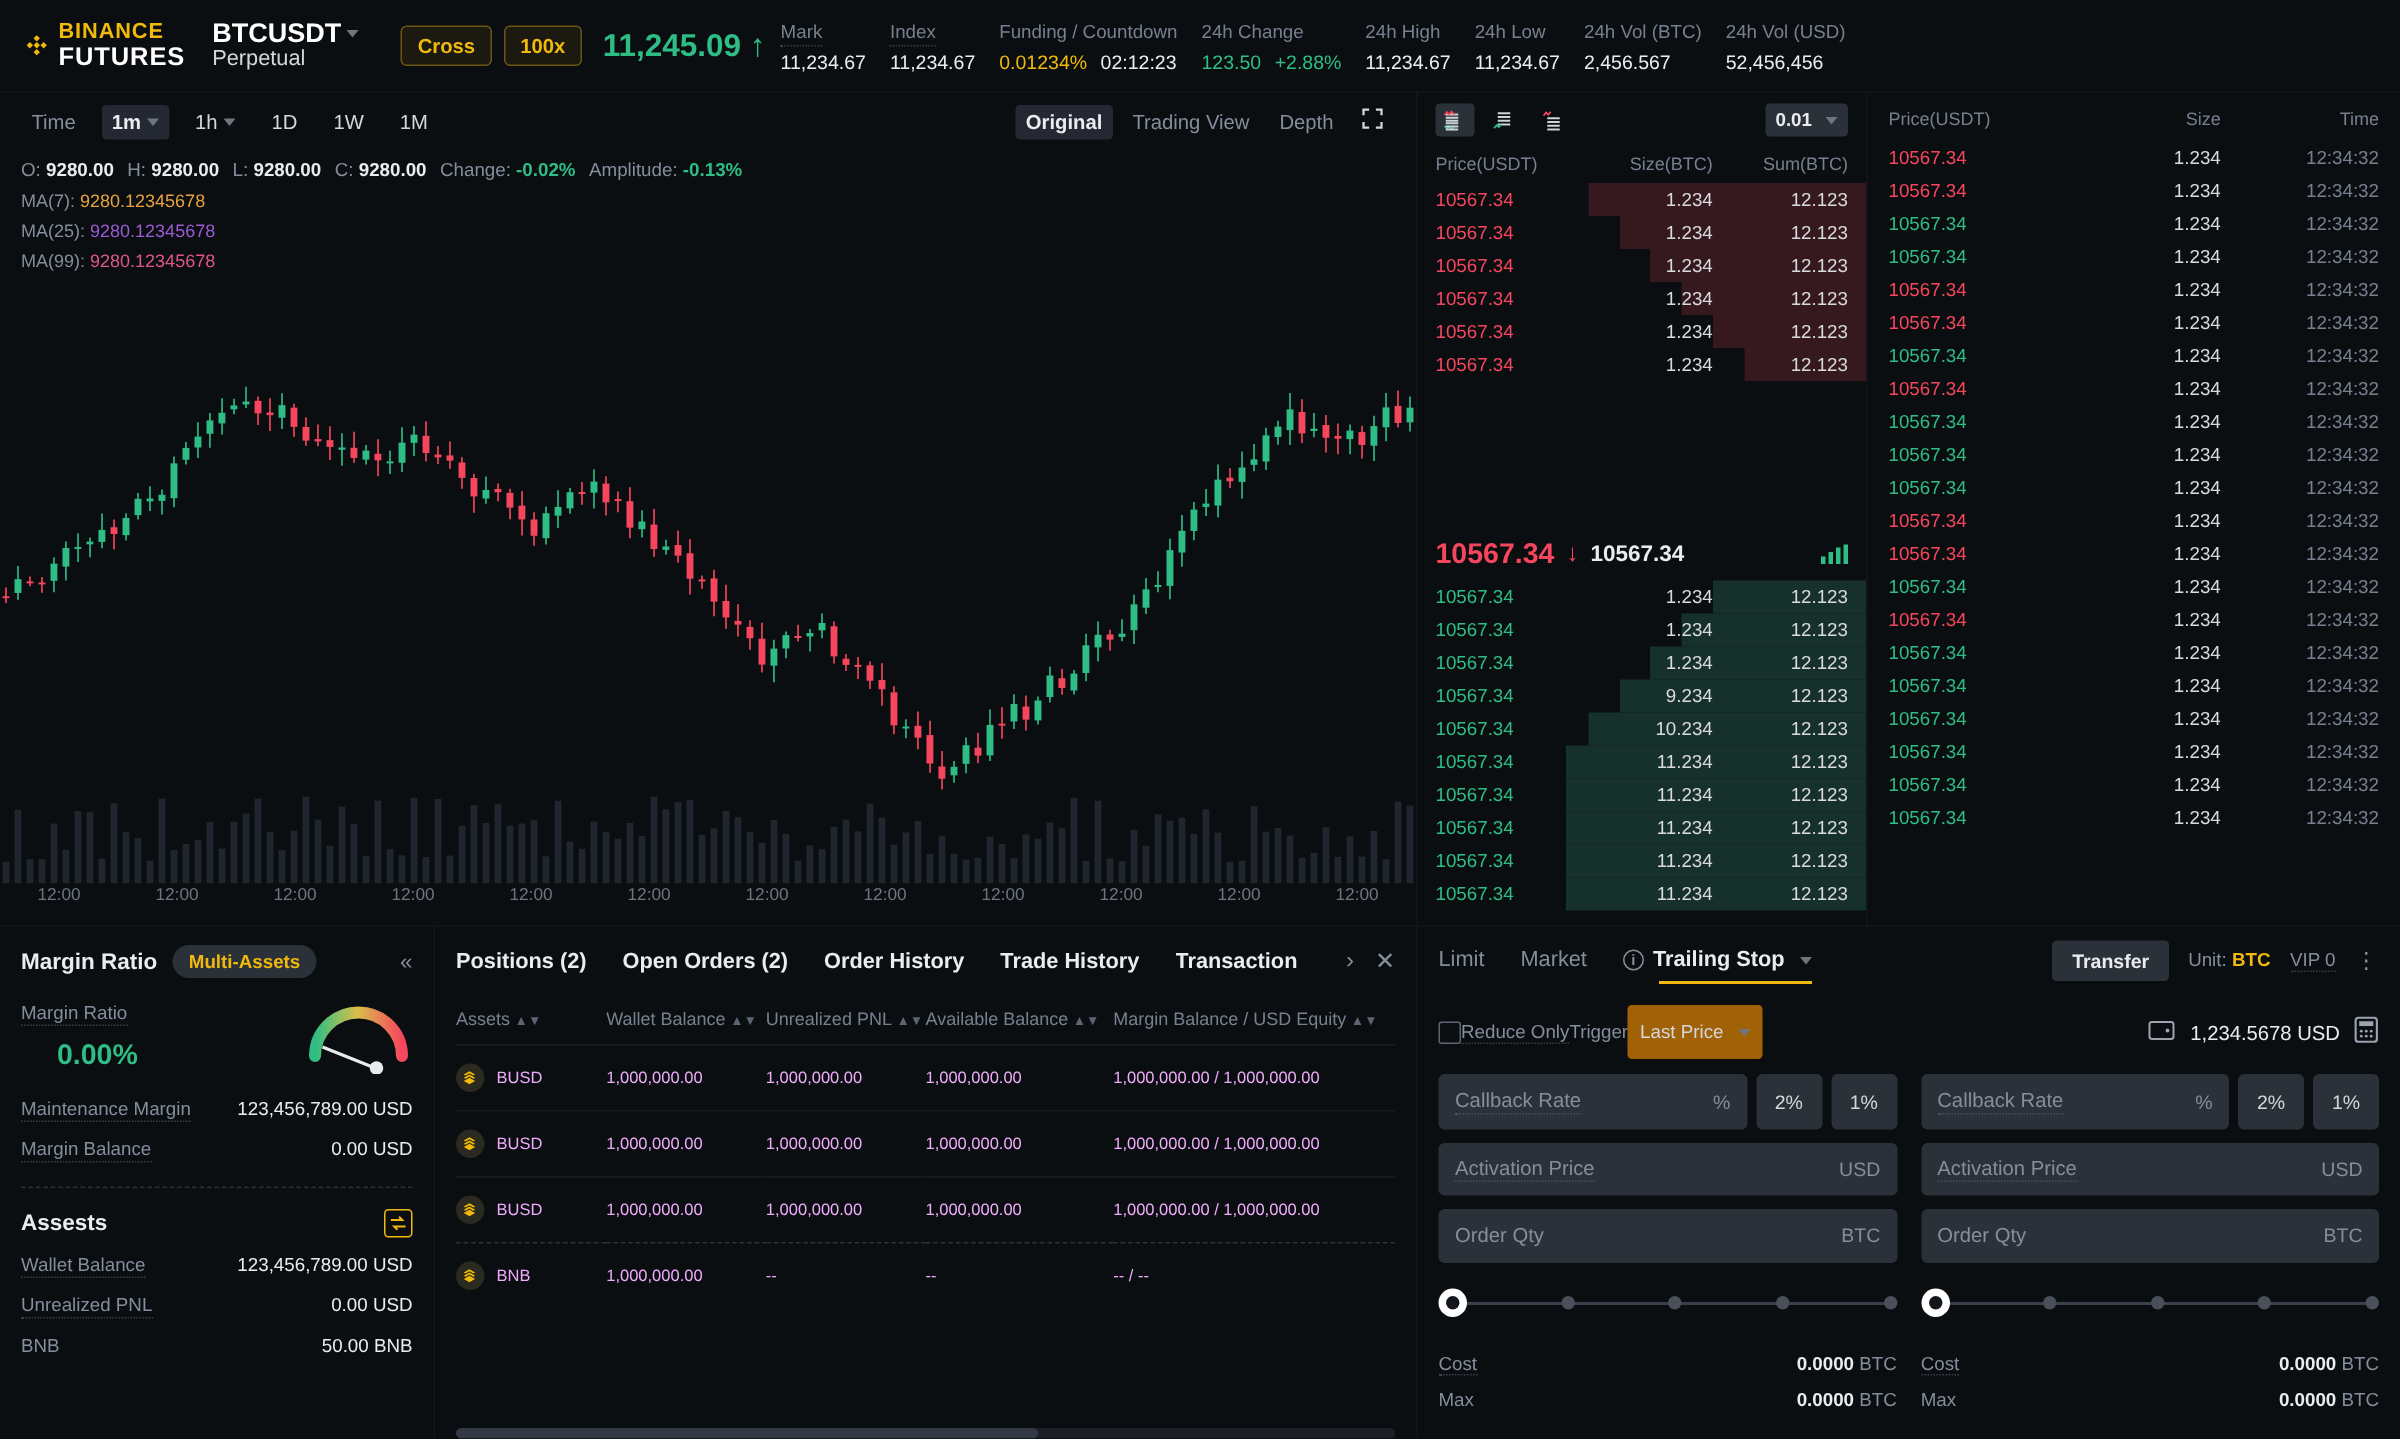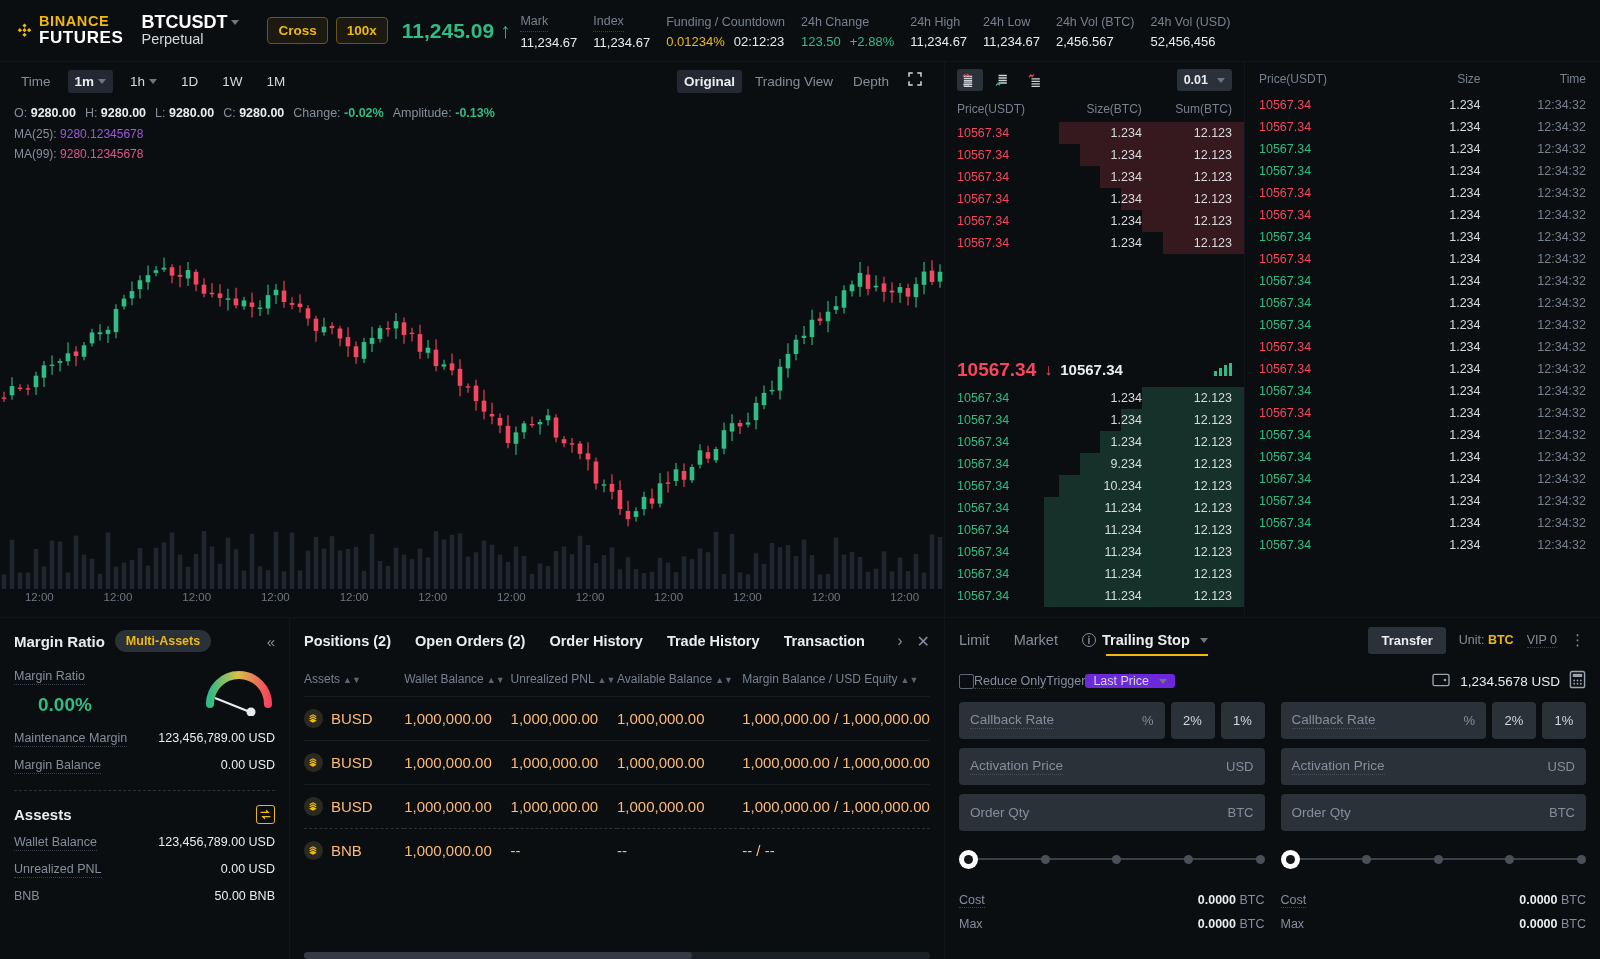--- a/index.html
+++ b/index.html
@@ -91,21 +91,21 @@
 
   
   .pos-panel { flex:1; display:flex; flex-direction:column; min-width:0; }
   .pos-tabs { height:46px; display:flex; align-items:center; padding:0 14px; gap:24px; }
   .pos-tab { font-size:14.5px; color:#848e9c; white-space:nowrap; }
   .pos-tab.active { color:#eaecef; font-weight:bold;}
   .pos-tab.trunc { max-width:92px; overflow:hidden;}
   .pt-icons { margin-left:auto; display:flex; gap:14px; align-items:center; color:#848e9c;}
   table.pos { width:100%; border-collapse:collapse; table-layout:fixed;}
   table.pos th { font-size:12px; color:#76808f; font-weight:normal; text-align:left; padding:8px 0 10px 0;}
-  table.pos td { font-size:15px; color:#fdba74; padding:12px 0; border-top:1px solid #181c22;}
+  table.pos td { font-size:11px; color:#f0abfc; padding:12px 0; border-top:1px solid #181c22;}
   table.pos tr.sep td { border-top:1px dashed #2b3139; }
   .pos-body { padding:0 14px; overflow:hidden;}
   .sortic { color:#5b6471; font-size:9px; margin-left:3px;}
   .coin { display:flex; align-items:center; gap:8px;}
   .coin-ic { width:19px;height:19px;border-radius:50%;background:#2b2a20;display:flex;align-items:center;justify-content:center;}
   .hscroll { height:7px; background:#1b1f26; margin:0 14px; border-radius:4px; position:relative; }
   .hscroll i { position:absolute; left:0; top:0; height:7px; width:62%; background:#333a45; border-radius:4px; display:block;}
 
   
   .book-row { height:556px; min-height:556px; display:flex; border-bottom:1px solid #12161c;}
@@ -158,21 +158,21 @@
   .ftabs-right { margin-left:auto; display:flex; align-items:center; gap:13px;}
   .xfer-btn { background:#2b3139; color:#eaecef; font-size:13px; font-weight:bold; padding:6px 13px; border-radius:3px;}
   .unit { font-size:12.5px; color:#848e9c;} .unit b{color:#f0b90b;}
   .vip { font-size:12.5px; color:#848e9c; border-bottom:1px dotted #3a4049;}
   .kebab { color:#848e9c; font-size:15px; letter-spacing:1px;}
 
   .opts { display:flex; align-items:center; gap:0; padding:8px 0 10px 0;}
   .cbox { width:15px;height:15px;border:1.3px solid #5e6673; border-radius:2px;}
   .ro { font-size:12.5px; color:#848e9c; border-bottom:1px dotted #3a4049;}
   .trig { font-size:12.5px; color:#848e9c;}
-  .lp { background:#6d28d9; color:#d4d7dd; font-size:12.5px; padding:0 8px; border-radius:3px; display:flex; align-items:center; gap:6px;}
+  .lp { background:#a16207; color:#d4d7dd; font-size:12.5px; padding:11px 8px; border-radius:3px; display:flex; align-items:center; gap:6px;}
   .bal { margin-left:auto; display:flex; align-items:center; gap:9px; font-size:13.5px; color:#eaecef;}
 
   .cols { display:flex; gap:16px; flex:1; min-height:0;}
   .col { flex:1; display:flex; flex-direction:column; min-width:0;}
   .fld { background:#2b3139; border-radius:4px; height:37px; display:flex; align-items:center; padding:0 11px; margin-bottom:9px;}
   .fld .ph { font-size:13.5px; color:#848e9c; border-bottom:1px dotted #4a5059; padding-bottom:1px;}
   .fld .suf { margin-left:auto; font-size:13px; color:#848e9c;}
   .fld-row { display:flex; gap:6px; margin-bottom:9px;}
   .fld-row .fld { flex:1; margin-bottom:0;}
   .qbtn { background:#2b3139; border-radius:4px; height:37px; min-width:44px; display:flex;align-items:center;justify-content:center; font-size:13px; color:#d4d7dd;}
@@ -291,20 +291,21 @@
         <div class="ohlc">
           <span><span>O:</span> <b>9280.00</b></span>
           <span><span>H:</span> <b>9280.00</b></span>
           <span><span>L:</span> <b>9280.00</b></span>
           <span><span>C:</span> <b>9280.00</b></span>
           <span><span>Change:</span> <span class="g">-0.02%</span></span>
           <span><span>Amplitude:</span> <span class="g">-0.13%</span></span>
         </div>
 
         <div class="ma-lines">
+          <div><span>MA(7):</span> <span class="v" style="color:#e8a33d">9280.12345678</span></div>
           <div><span>MA(25):</span> <span class="v" style="color:#9b5ad6">9280.12345678</span></div>
           <div><span>MA(99):</span> <span class="v" style="color:#e0558a">9280.12345678</span></div>
         </div>
 
         <div class="plot">
           <svg viewBox="0 0 945 400" preserveAspectRatio="none" id="candles">
               <line x1="4.0" y1="202.2" x2="4.0" y2="212.5" stroke="#f6465d" stroke-width="1.1"></line>
               <rect x="1.7" y="208.0" width="4.6" height="1.3" fill="#f6465d"></rect>
               <line x1="12.0" y1="187.8" x2="12.0" y2="210.3" stroke="#2ebd85" stroke-width="1.1"></line>
               <rect x="9.7" y="196.6" width="4.6" height="9.2" fill="#2ebd85"></rect>

